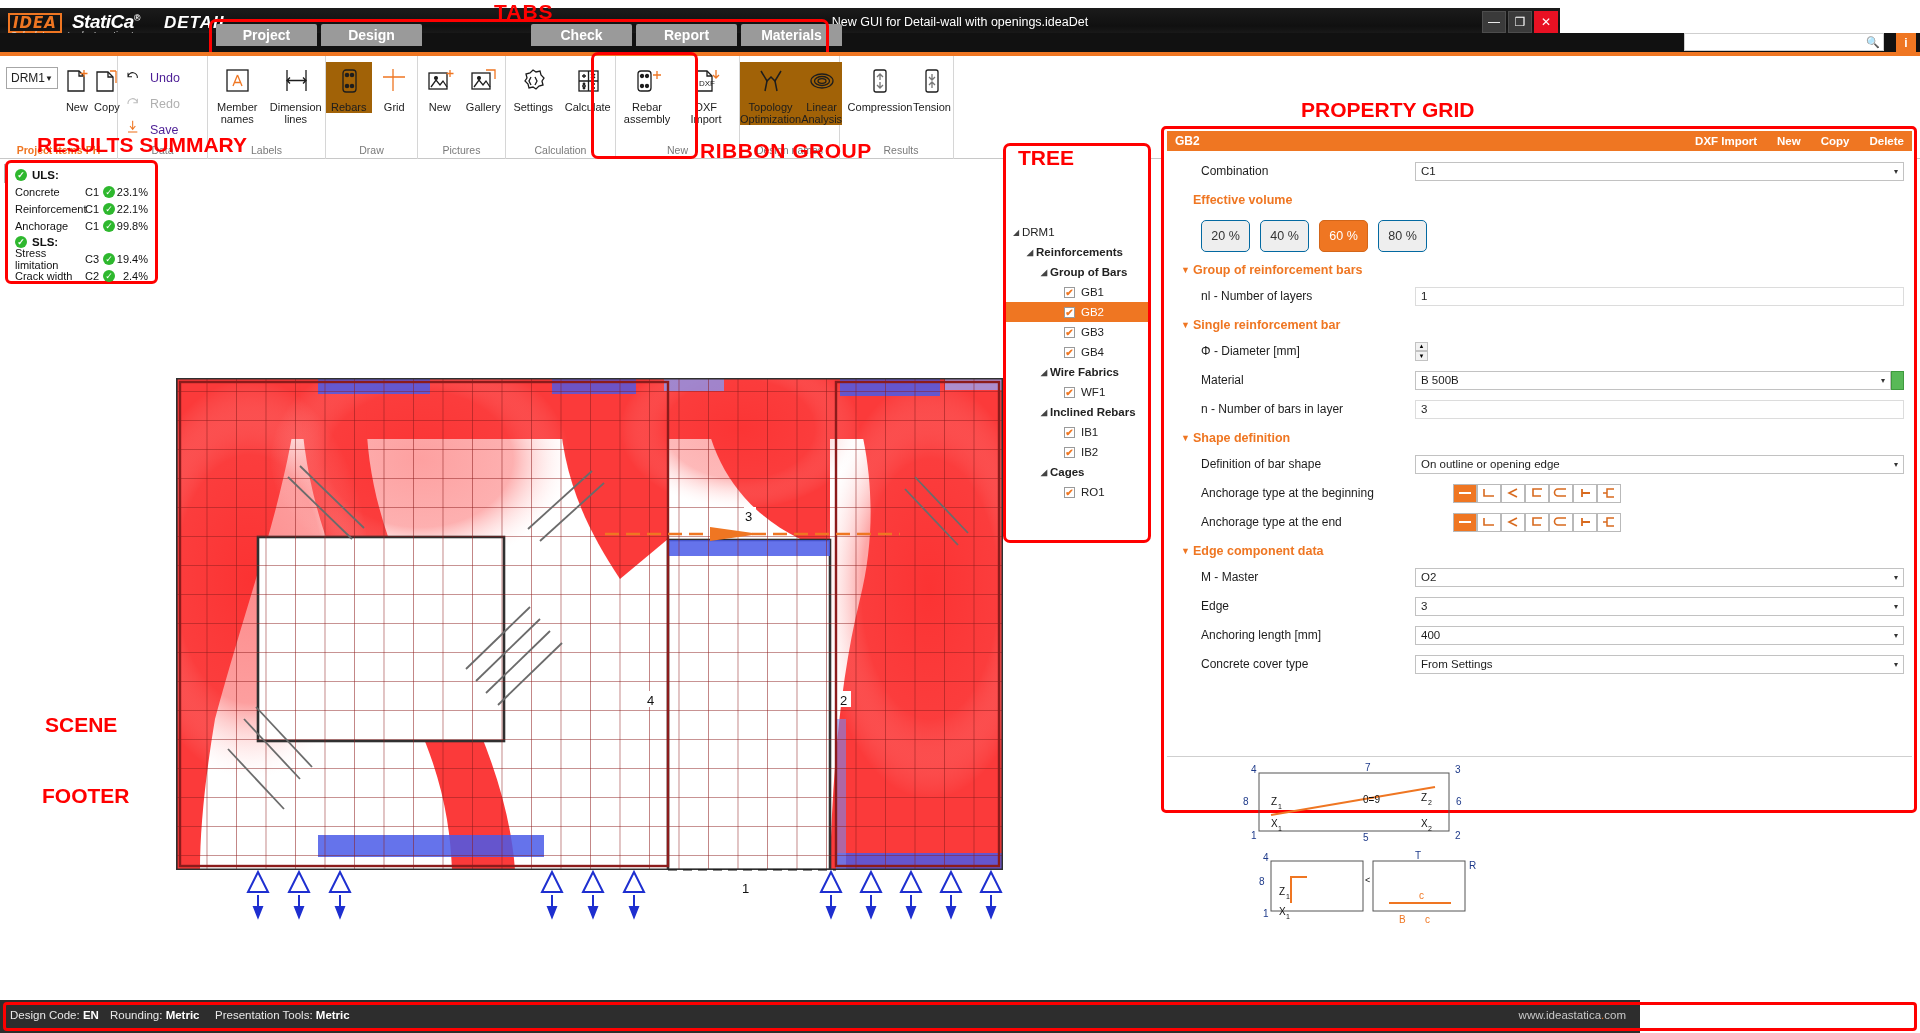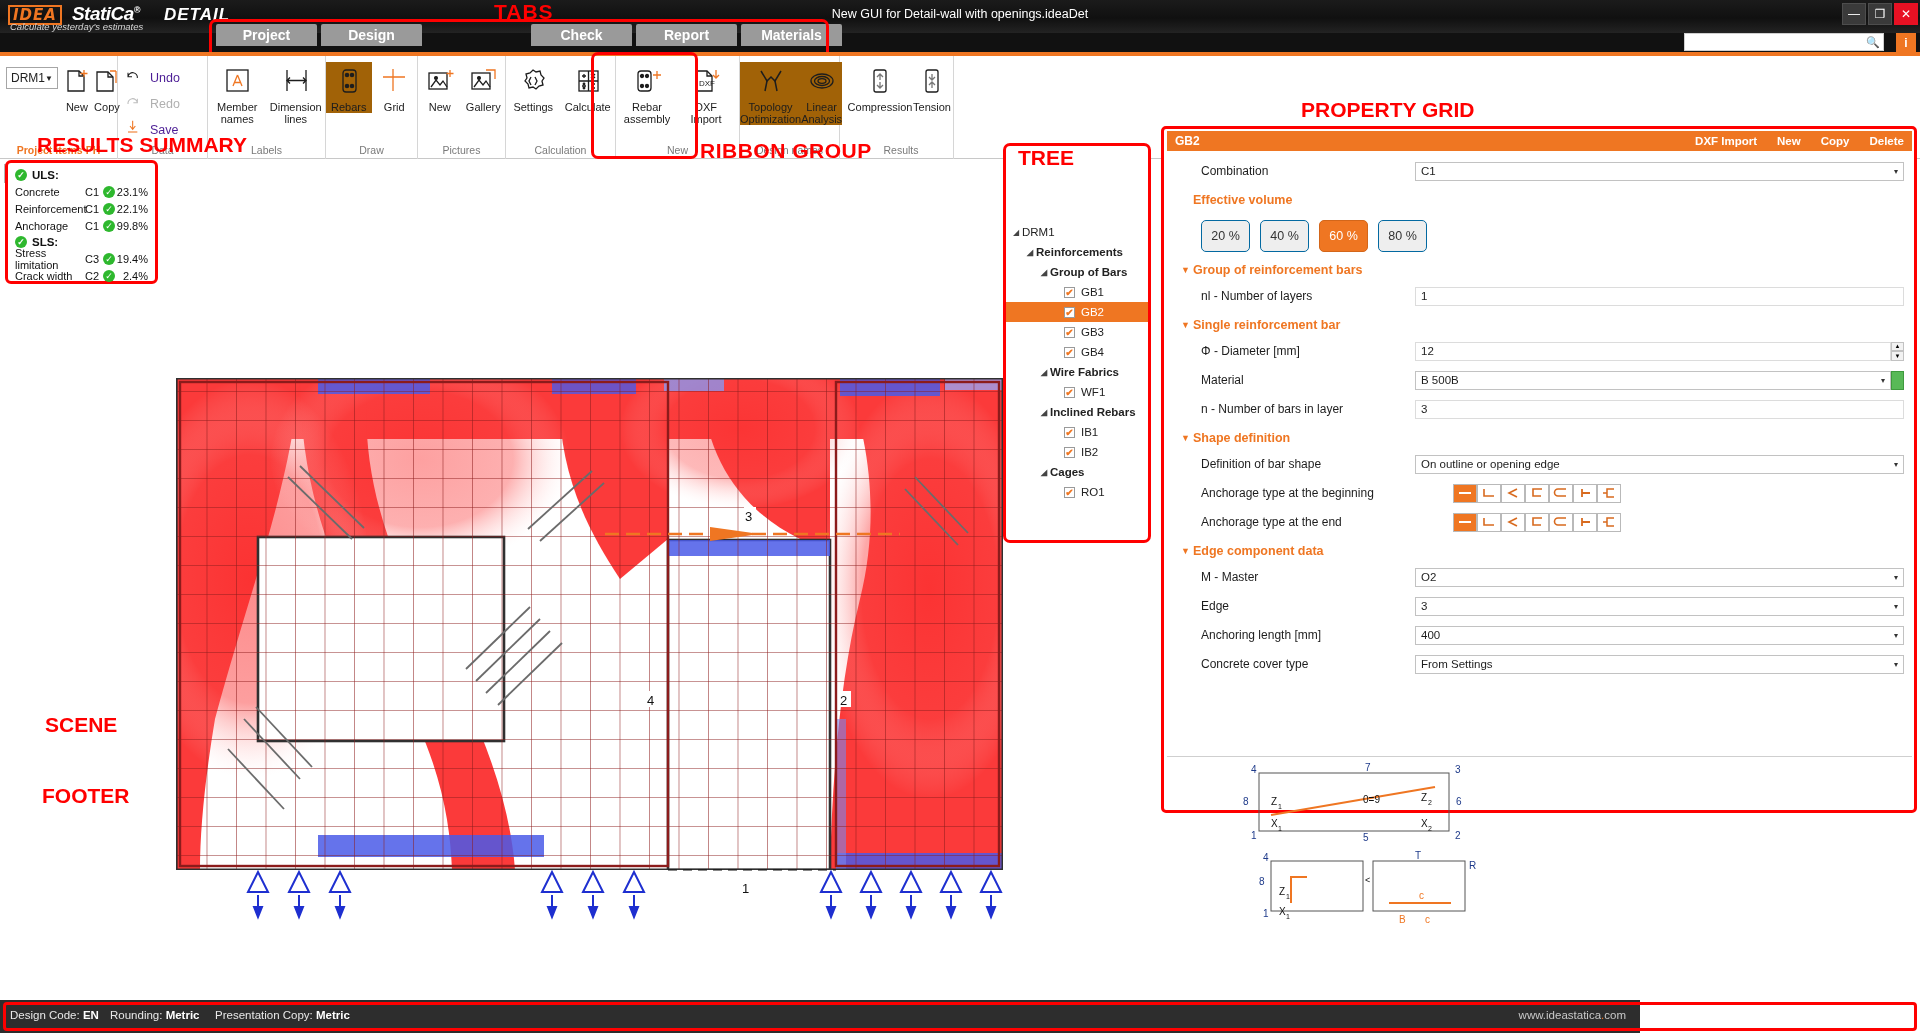--- a/index.html
+++ b/index.html
@@ -4,21 +4,21 @@
 <style>
   * { box-sizing: border-box; }
   html,body { margin:0; padding:0; }
   body {
     width:1920px; height:1033px; overflow:hidden;
     font-family:"Liberation Sans", sans-serif;
     background:#ffffff; position:relative;
   }
   
   .titlebar {
-    position:absolute; left:0; top:0; width:1920px; height:33px;
+    position:absolute; left:0; top:8px; width:1560px; height:33px;
     background:linear-gradient(180deg,#1b1b1b 0%,#101010 55%,#232323 100%);
     color:#fff;
   }
   .logo-wrap { position:absolute; left:8px; top:3px; display:flex; align-items:baseline; gap:10px; }
   .logo-idea {
     border:2px solid #ef7622; color:#ef7622; font-weight:bold; font-size:15px;
     letter-spacing:1px; padding:0 3px; font-style:italic; line-height:16px;
     font-family:"DejaVu Sans", sans-serif;
   }
   .logo-statica { color:#fff; font-size:19px; font-weight:bold; font-style:italic; letter-spacing:-0.5px;}
@@ -754,23 +754,20 @@
         <span class="pctl num">
           <span>1</span>
         </span>
       </div>
       <div class="sec">
         <span class="caret">▼</span>
         <span class="stitle">Single reinforcement bar</span>
       </div>
       <div class="prow">
         <span class="plabel">Φ - Diameter [mm]</span>
-        <span class="pctl num">
-          <span>12</span>
-        </span>
         <span class="spin">
           <div>▲</div>
           <div>▼</div>
         </span>
       </div>
       <div class="prow">
         <span class="plabel">Material</span>
         <span class="pctl">
           <span>B 500B</span>
           <span class="car">▾</span>
@@ -955,19 +952,19 @@
 </div>
 
 <div class="footer">
   <span class="fitem" style="left:10px;">
     <span>Design Code:</span> <b>EN</b>
   </span>
   <span class="fitem" style="left:110px;">
     <span>Rounding:</span> <b>Metric</b>
   </span>
   <span class="fitem" style="left:215px;">
-    <span>Presentation Copy:</span> <b>Metric</b>
+    <span>Presentation Tools:</span> <b>Metric</b>
   </span>
   <span class="site">
     <span>www.ideastatica</span><span class="dot">.</span><span>com</span>
   </span>
 </div>
 <div class="footer-highlight"></div>
 
 </body></html>

